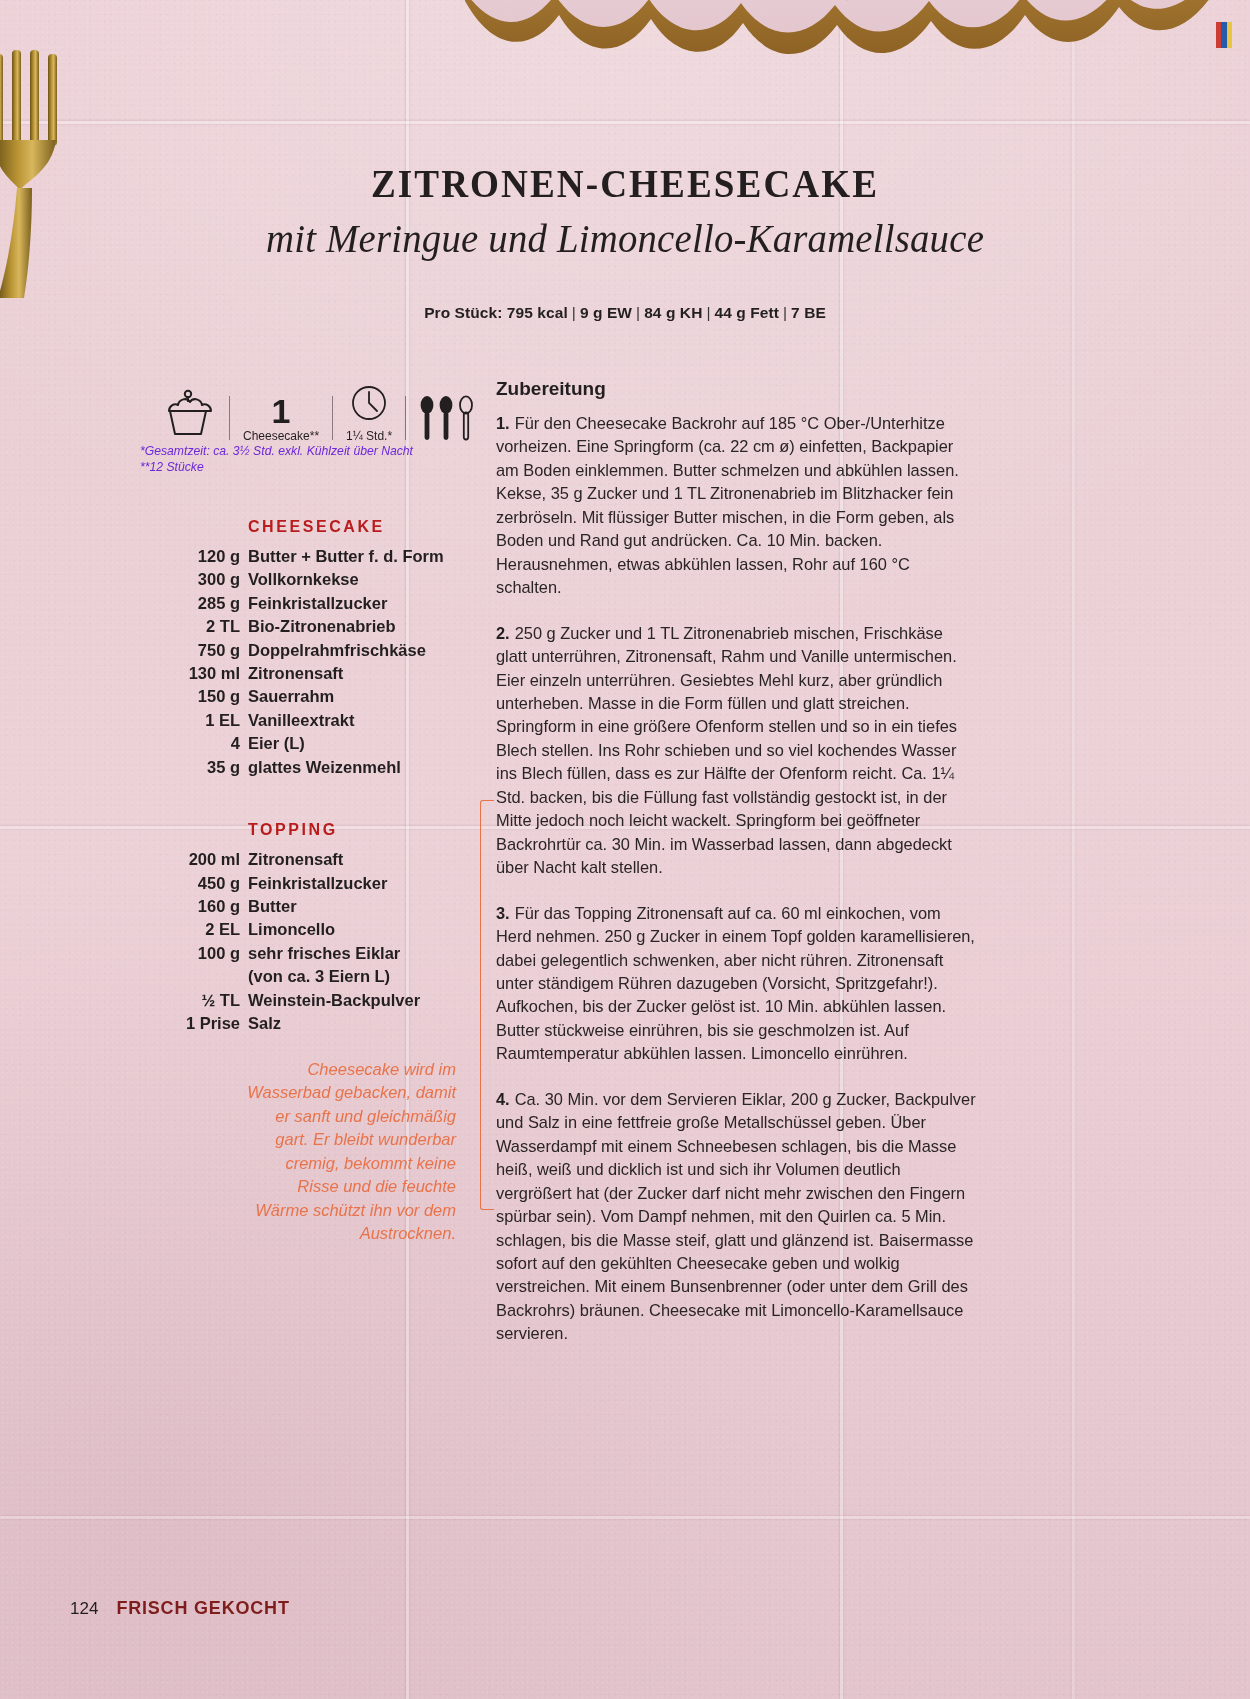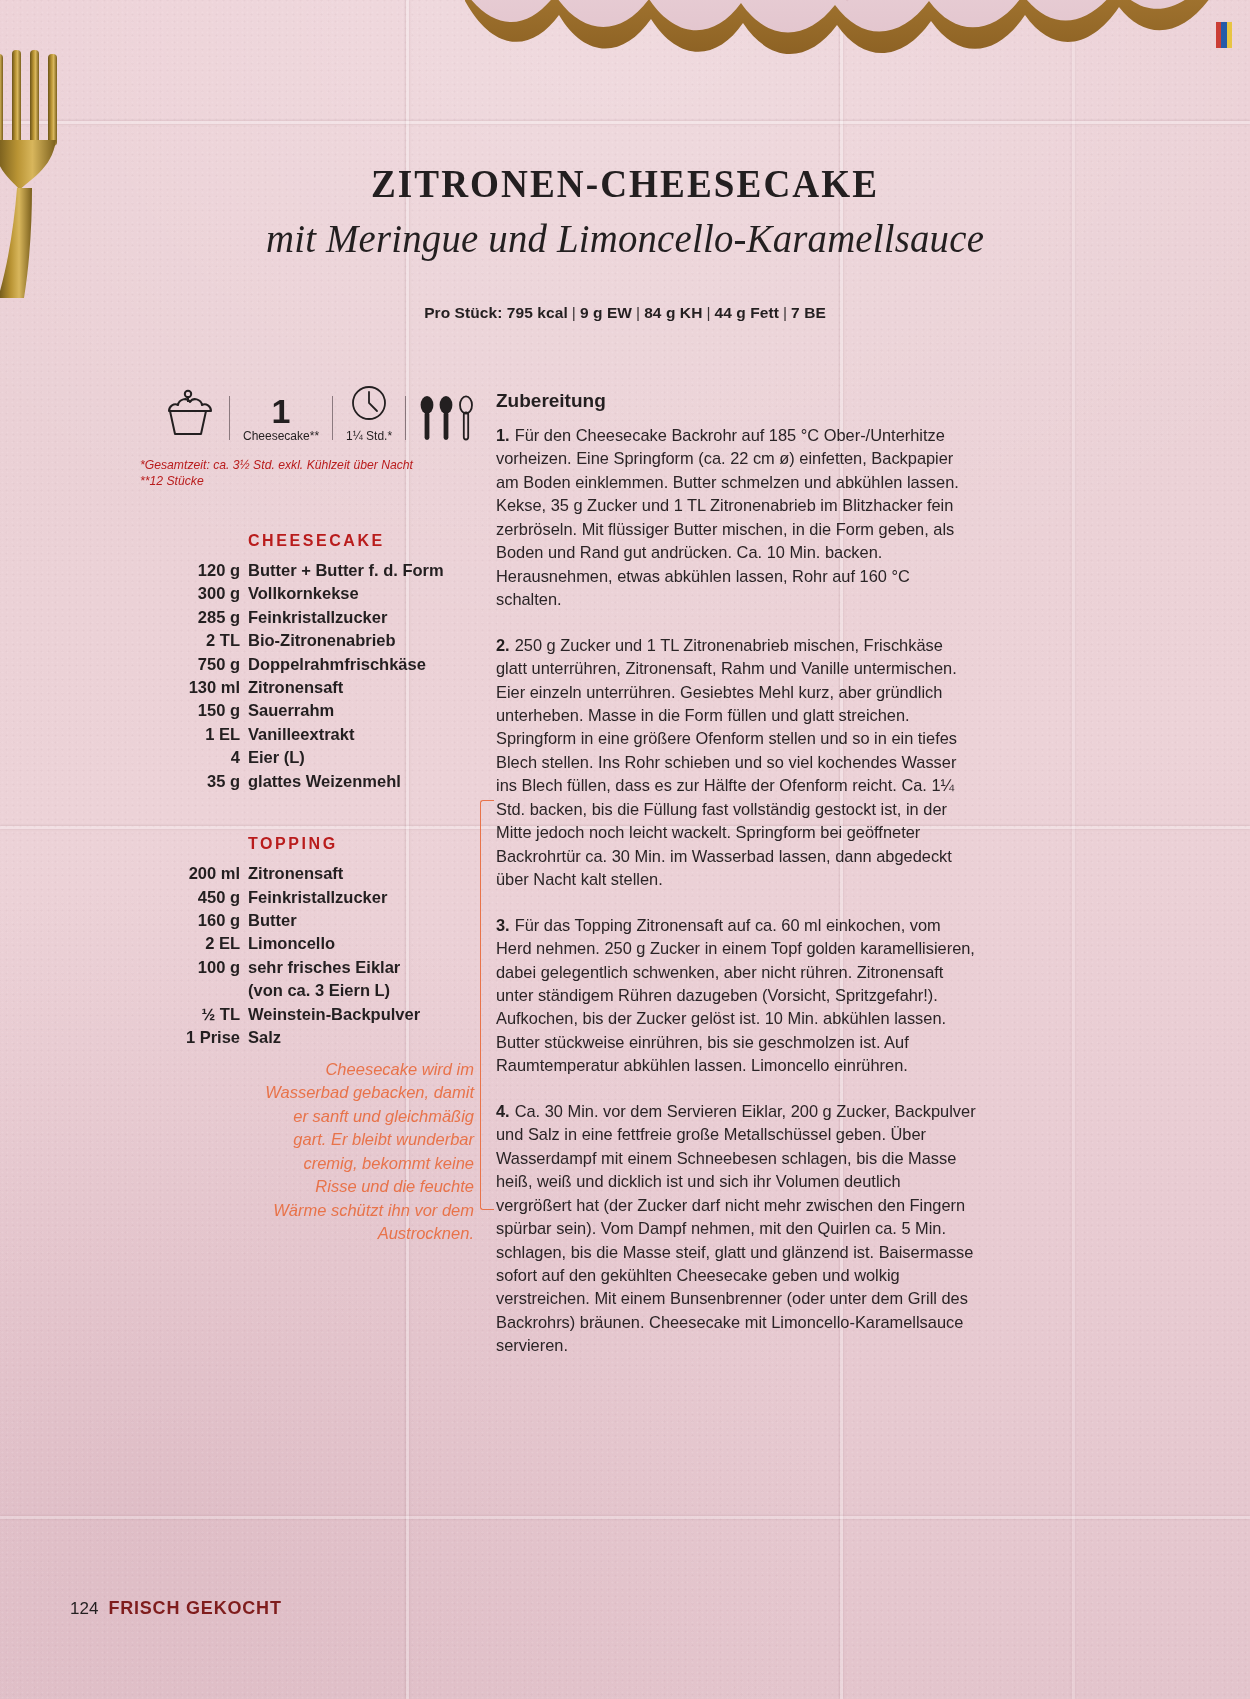--- a/index.html
+++ b/index.html
@@ -74,58 +74,58 @@
   
   .leftcol{position:absolute;left:140px;top:383px;width:340px;}
 
   .meta-row{display:flex;align-items:flex-end;height:60px;gap:0;padding-left:20px;}
   .meta-item{display:flex;flex-direction:column;align-items:center;justify-content:flex-end;}
   .meta-div{width:1px;height:44px;background:#6b5b60;opacity:.75;margin:0 13px 3px;}
   .meta-cap{font-size:12px;color:#231f20;margin-top:2px;white-space:nowrap;}
   .meta-big{font-size:34px;font-weight:700;line-height:.95;color:#231f20;}
   .spoons{display:flex;align-items:flex-end;gap:3px;padding-bottom:1px;}
 
-  .footnotes{margin-top:14px;font-size:12.2px;font-style:italic;color:#b91c1c;line-height:1.35;}
+  .footnotes{font-size:12.2px;font-style:italic;color:#6d28d9;line-height:1.35;}
   .footnotes .fn{white-space:nowrap;}
 
   
   .ing-block{margin-top:42px;}
   .ing-head{
     font-size:16px;font-weight:700;letter-spacing:.16em;color:#b91c1c;
     padding-left:108px;margin-bottom:9px;
   }
   .ing-head.second{margin-top:34px;}
   .ing-row{display:flex;font-size:16.5px;font-weight:700;color:#231f20;line-height:1.42;}
   .ing-amt{width:100px;text-align:right;flex:none;}
   .ing-name{padding-left:8px;}
   .ing-row.cont .ing-amt{visibility:hidden;}
 
   
   .tip{
-    position:absolute;left:262px;top:1058px;width:212px;
+    position:absolute;left:244px;top:1058px;width:212px;
     text-align:right;font-style:italic;font-size:16.5px;line-height:1.42;
     color:#e8734a;
   }
 
   
   .bracket{
     position:absolute;left:480px;top:800px;width:13px;height:408px;
     border-left:1.6px solid #e8734a;border-top:1.6px solid #e8734a;border-bottom:1.6px solid #e8734a;
     border-radius:3px 0 0 3px;
   }
 
   
-  .rightcol{position:absolute;left:496px;top:390px;width:482px;}
+  .rightcol{position:absolute;left:496px;top:378px;width:482px;}
   .prep-head{font-size:19px;font-weight:700;color:#231f20;margin:0 0 12px;}
   .step{font-size:16.4px;line-height:1.43;color:#2a2426;margin:0 0 22px;text-align:left;}
   .step:last-child{margin-bottom:0;}
   .step b{font-weight:700;color:#231f20;padding-right:5px;}
 
   
-  .footer{position:absolute;left:70px;bottom:80px;display:flex;align-items:baseline;gap:10px;}
+  .footer{position:absolute;left:70px;bottom:80px;display:flex;align-items:baseline;gap:18px;}
   .pagenum{font-size:17px;color:#231f20;font-weight:400;}
   .brand{font-size:18px;font-weight:700;letter-spacing:.045em;color:#7f1d1d;}
 </style>
 </head>
 <body>
 
 <div class="photo"></div>
 <div class="tile-line v v1"></div>
 <div class="tile-line v v2"></div>
 <div class="tile-line v v3"></div>

